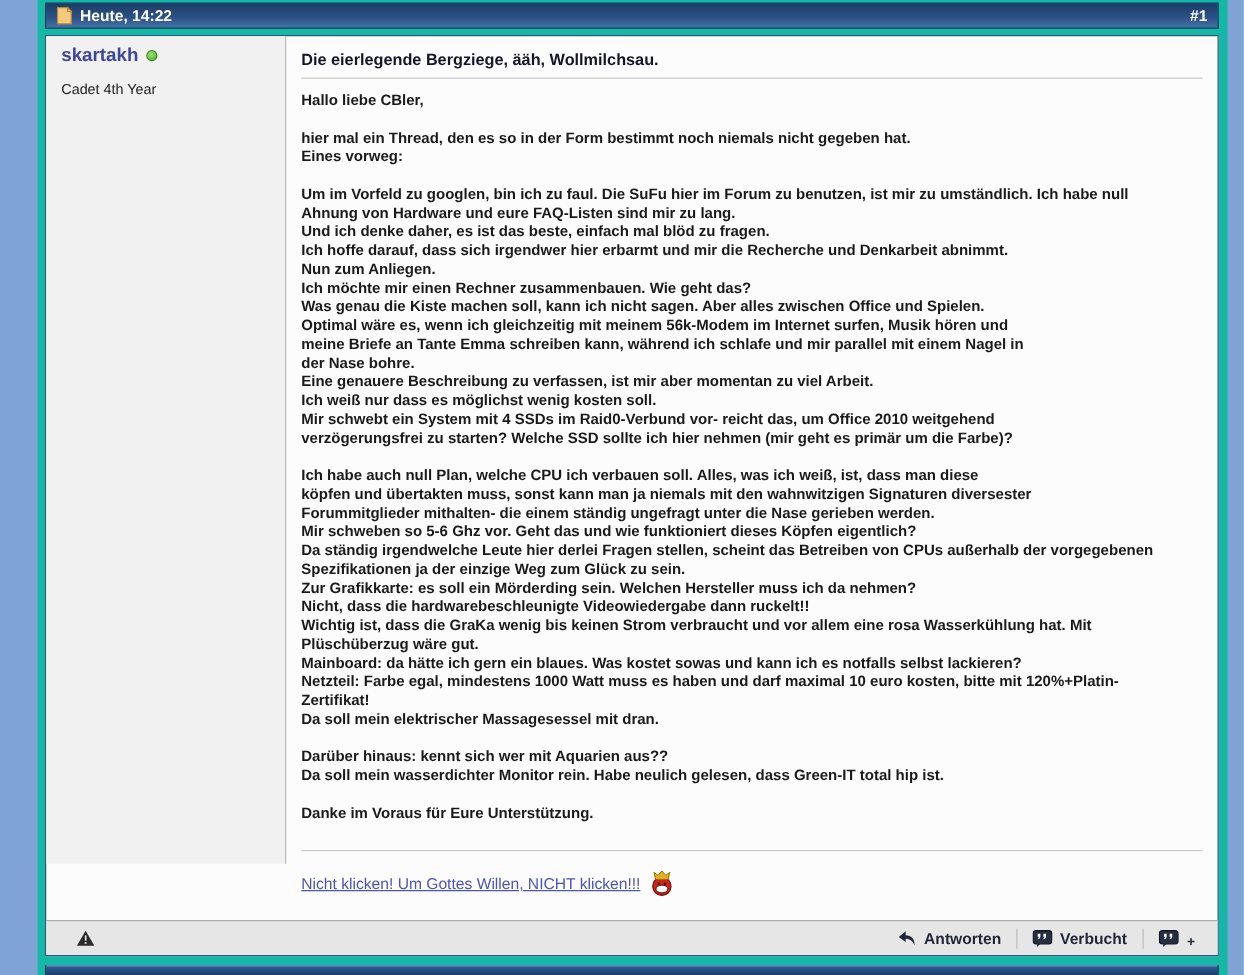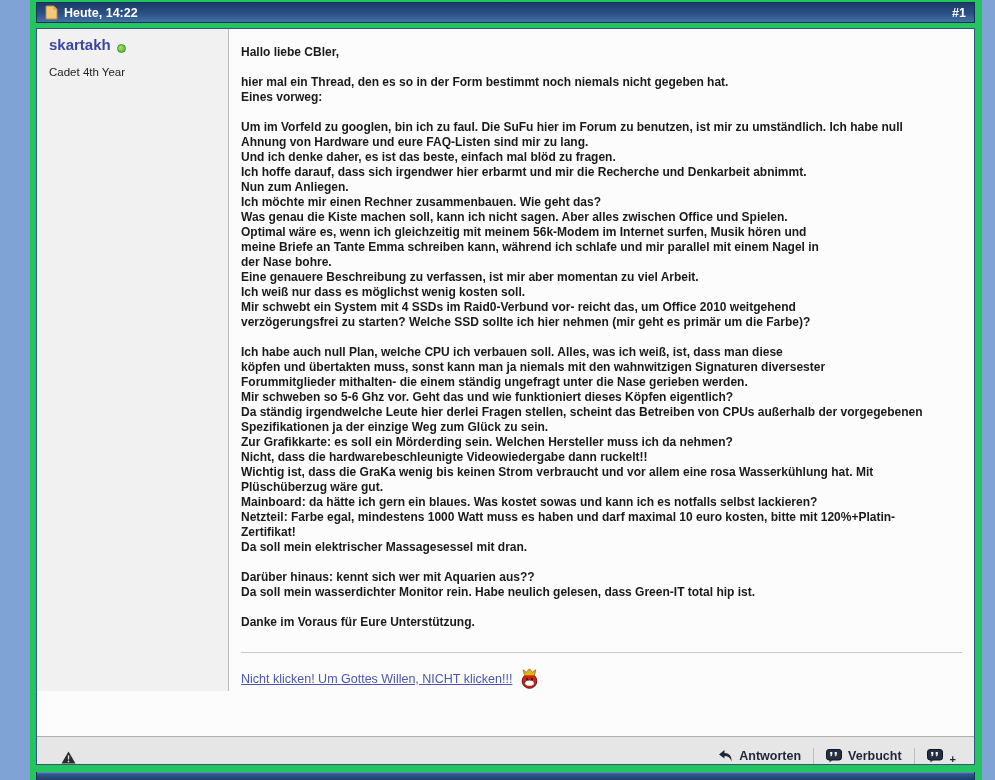--- a/index.html
+++ b/index.html
@@ -1,19 +1,19 @@
 <!DOCTYPE html>
 <html><head>
 <meta charset="utf-8">
 <style>
   * { margin:0; padding:0; box-sizing:border-box; }
   html,body { background:#ffffff; }
   #page {
     position:relative; width:995px; height:780px; overflow:hidden;
-    background:#22c55e;
+    background:#14b8a6;
     font-family:"Liberation Sans", sans-serif;
   }
   .strip-left  { position:absolute; left:0;   top:0; width:30px; height:780px; background:#7fa3d4; }
   .strip-right { position:absolute; left:982px; top:0; width:13px; height:780px; background:#7fa3d4; }
 
   
   .post-header {
     position:absolute; left:36px; top:2px; width:939px; height:21px;
     background:linear-gradient(to bottom,#1d3c66 0%,#2a5085 55%,#4471a6 100%);
     border:1px solid #16305a;
@@ -28,21 +28,21 @@
     position:absolute; left:36px; top:28px; width:939px; height:737px;
     border:1px solid #33547f; background:#fcfcfc;
     display:flex; flex-direction:column;
   }
   .panel-main { flex:1; display:flex; min-height:0; }
 
   .sidebar {
     width:192px; background:#f1f1f1; border-right:1px solid #bcbcbc;
     padding:7px 12px;
   }
-  .username-row { display:flex; align-items:flex-end; gap:6px; }
+  .username-row { display:flex; align-items:center; gap:6px; }
   .username { color:#3c46a0; font-weight:bold; font-size:15px; text-decoration:none; }
   .online-dot {
     width:9px; height:9px; border-radius:50%;
     background:radial-gradient(circle at 35% 30%, #9ae46a, #55b231);
     border:1px solid #3c8a1e; display:inline-block;
   }
   .user-rank { font-size:11.5px; color:#222222; margin-top:13px; }
   .user-meta { font-size:12px; color:#222222; margin-top:16px; line-height:15px; }
 
   .content { flex:1; padding:6px 12px 0 12px; }
@@ -58,21 +58,21 @@
   .mods-line { margin-top:15px; font-size:12.4px; color:#1a1a1a; }
   .mods-line svg { vertical-align:-3px; margin-left:4px; }
 
   .signature { margin-top:22px; border-top:1px solid #c9c9c9; padding-top:15px; }
   .sig-link { color:#4b55b4; font-size:12.5px; text-decoration:underline; cursor:pointer; }
   .signature svg { vertical-align:-6px; margin-left:7px; }
 
   
   .post-footer {
     height:28px; background:#e6e6e6; border-top:1px solid #adadad;
-    display:flex; align-items:flex-end; padding:0 10px 0 24px;margin-top:45px;
+    display:flex; align-items:center; padding:0 10px 0 24px;margin-top:45px;
   }
   .report-btn { display:inline-flex; align-items:center; cursor:pointer; }
   .actions { margin-left:auto; display:flex; align-items:center; }
   .action-btn {
     display:flex; align-items:center; gap:6px; cursor:pointer;
     font-weight:bold; font-size:12.5px; color:#1e2637; padding:0 8px;
   }
   .action-sep { width:1px; height:16px; background:#bdbdbd; margin:0 4px; }
   .mq-plus { font-weight:bold; font-size:11px; color:#1e2637; margin-left:1px; position:relative; top:3px; }
 
@@ -105,20 +105,21 @@
 
       <div class="sidebar">
         <div class="username-row">
           <a class="username">skartakh</a>
           <span class="online-dot"></span>
         </div>
         <div class="user-rank">Cadet 4th Year</div>
       </div>
 
       <div class="content">
+        <div class="post-title">Die eierlegende Bergziege, ääh, Wollmilchsau.</div>
         <div class="post-body">Hallo liebe CBler,
 
 hier mal ein Thread, den es so in der Form bestimmt noch niemals nicht gegeben hat.
 Eines vorweg:
 
 Um im Vorfeld zu googlen, bin ich zu faul. Die SuFu hier im Forum zu benutzen, ist mir zu umständlich. Ich habe null
 Ahnung von Hardware und eure FAQ-Listen sind mir zu lang.
 Und ich denke daher, es ist das beste, einfach mal blöd zu fragen.
 Ich hoffe darauf, dass sich irgendwer hier erbarmt und mir die Recherche und Denkarbeit abnimmt.
 Nun zum Anliegen.

